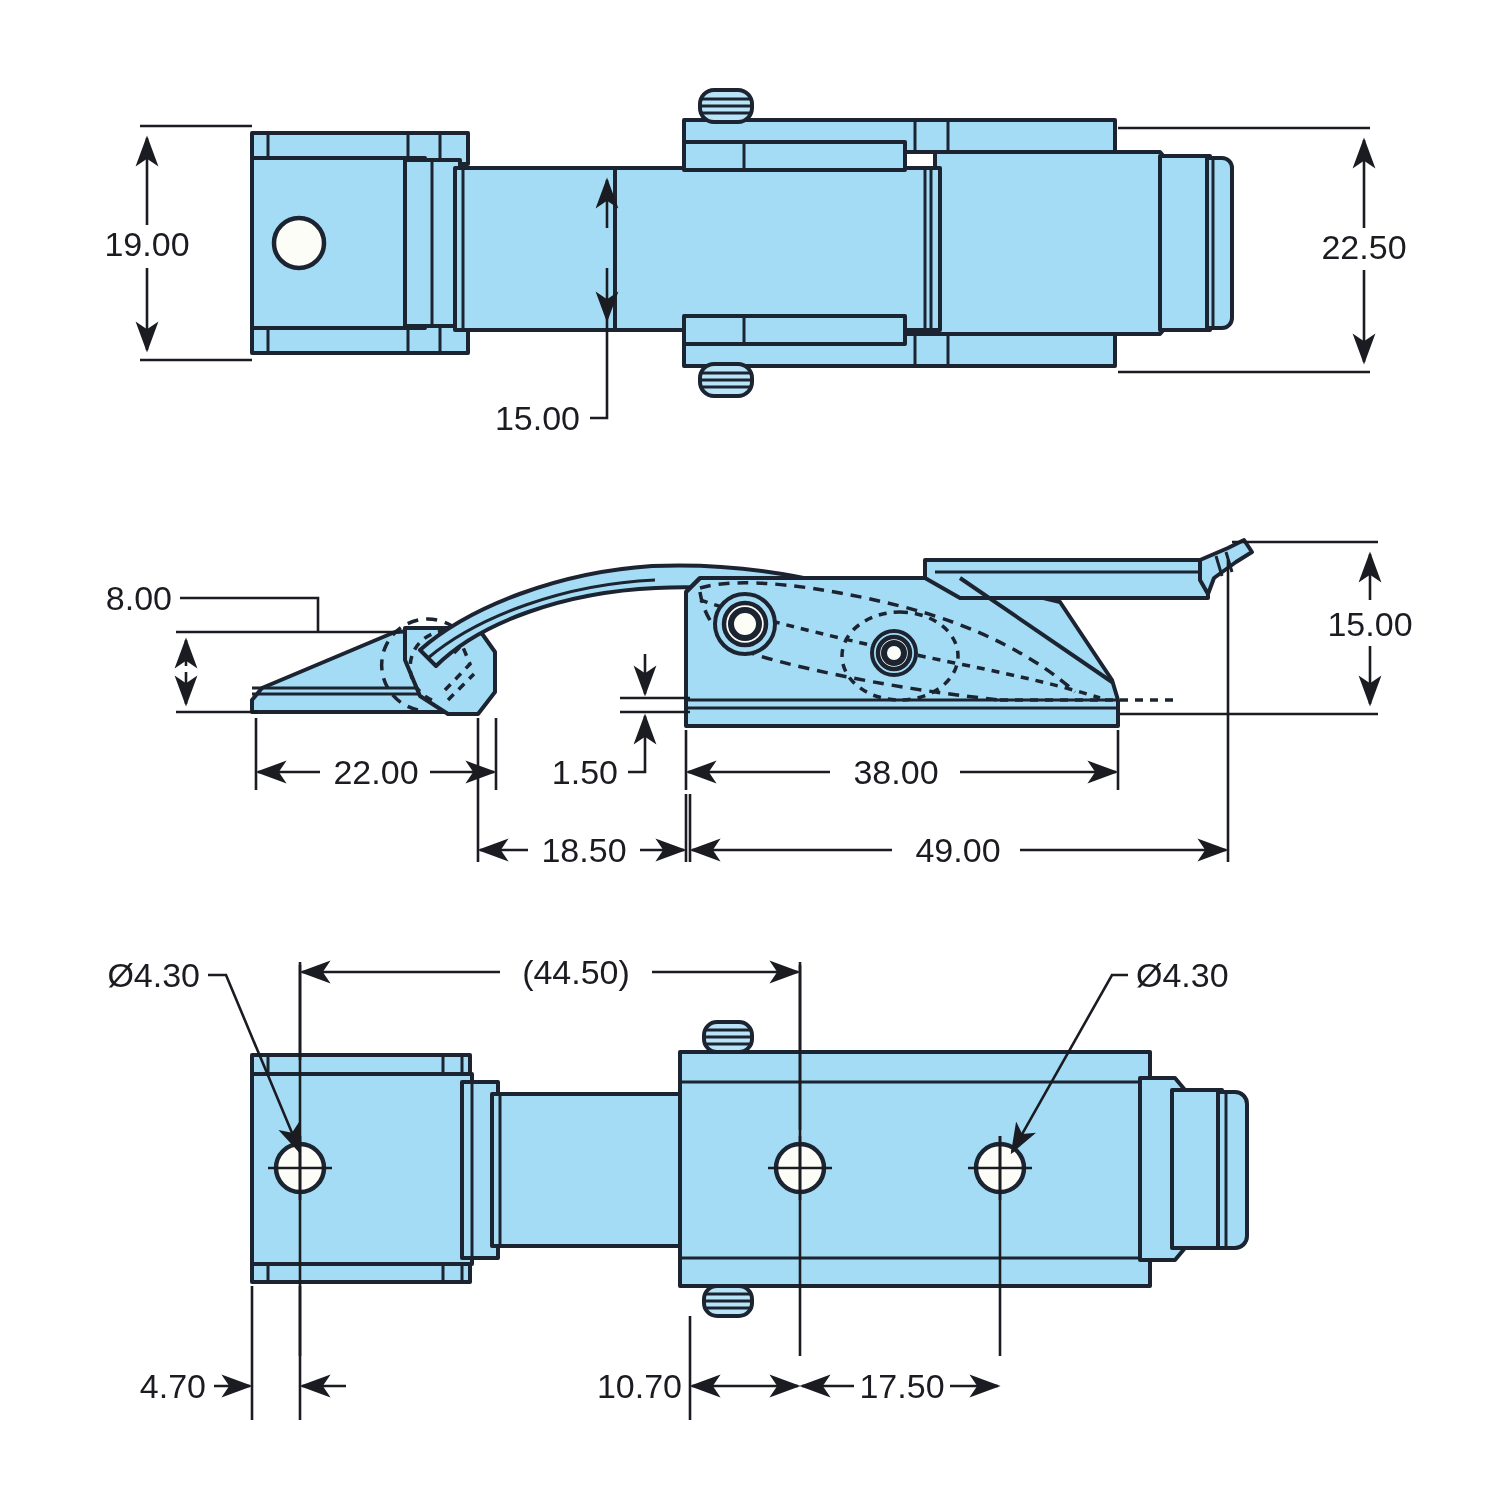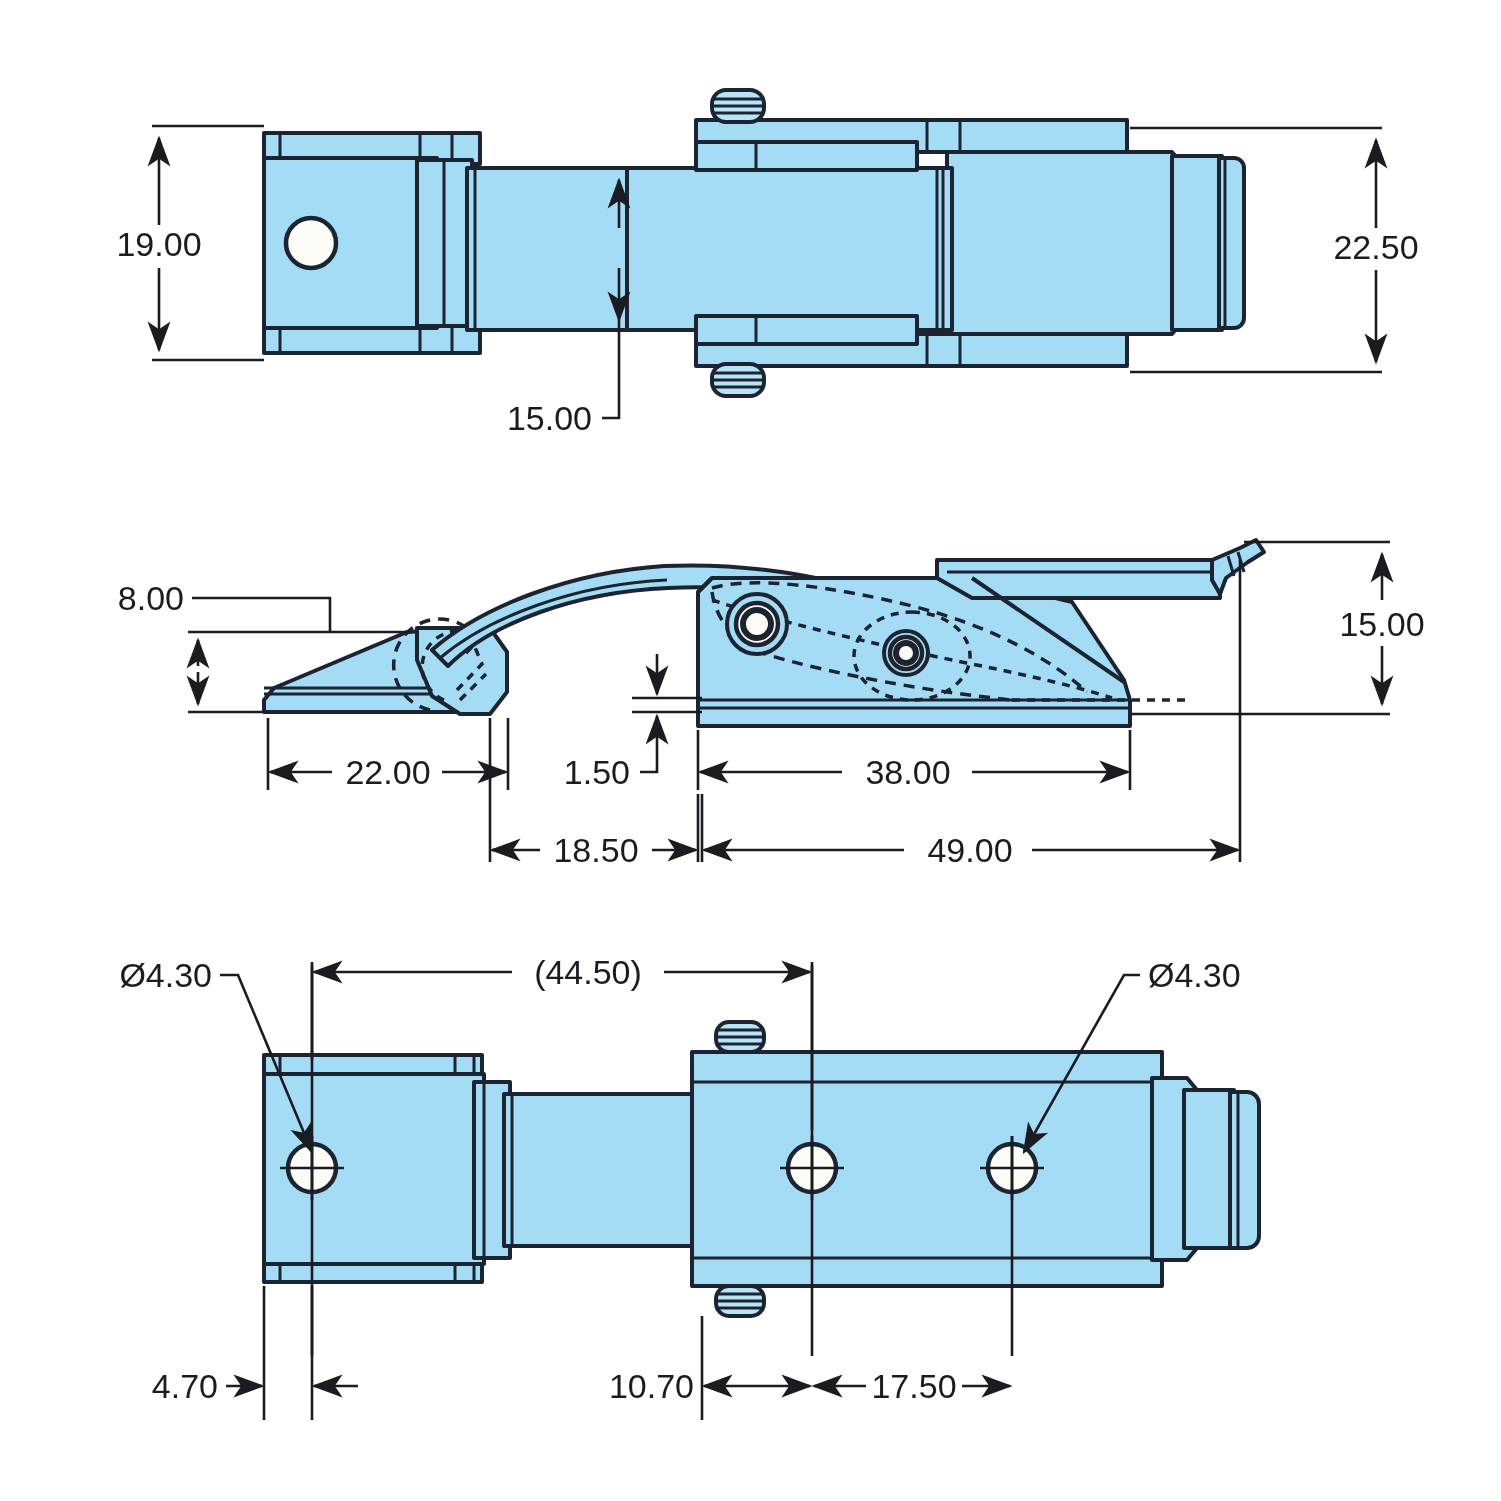--- a/index.html
+++ b/index.html
@@ -1,18 +1,18 @@
 <!DOCTYPE html>
 <html><head>
 <meta charset="utf-8">
 <style>
   html,body{margin:0;padding:0;background:#ffffff;}
   body{width:1501px;height:1501px;overflow:hidden;
        font-family:"Liberation Sans","DejaVu Sans",sans-serif;}
-  #sheet{position:relative;width:1207px;height:1501px;background:#ffffff;padding-left:12px;}
+  #sheet{position:relative;width:1207px;height:1501px;background:#ffffff;}
   svg{display:block;}
   .dimtext{font-family:"Liberation Sans","DejaVu Sans",sans-serif;
            font-size:34px;fill:#1b1b22;}
 </style>
 </head>
 <body>
 
 <div id="sheet">
 
 <svg width="1501" height="1501" viewBox="0 0 1501 1501" xmlns="http://www.w3.org/2000/svg">

